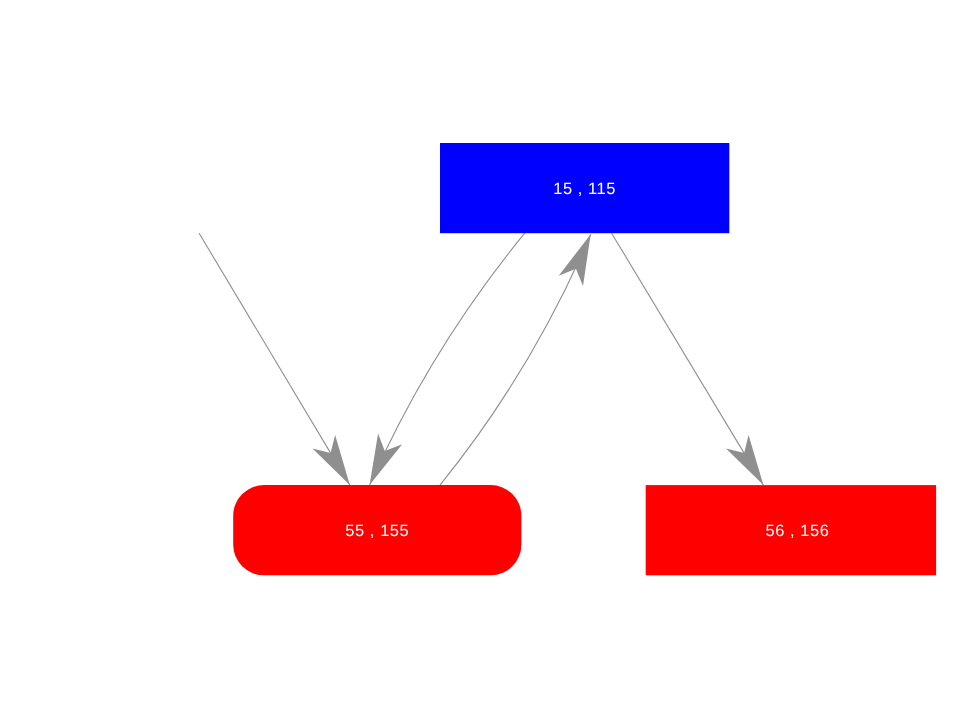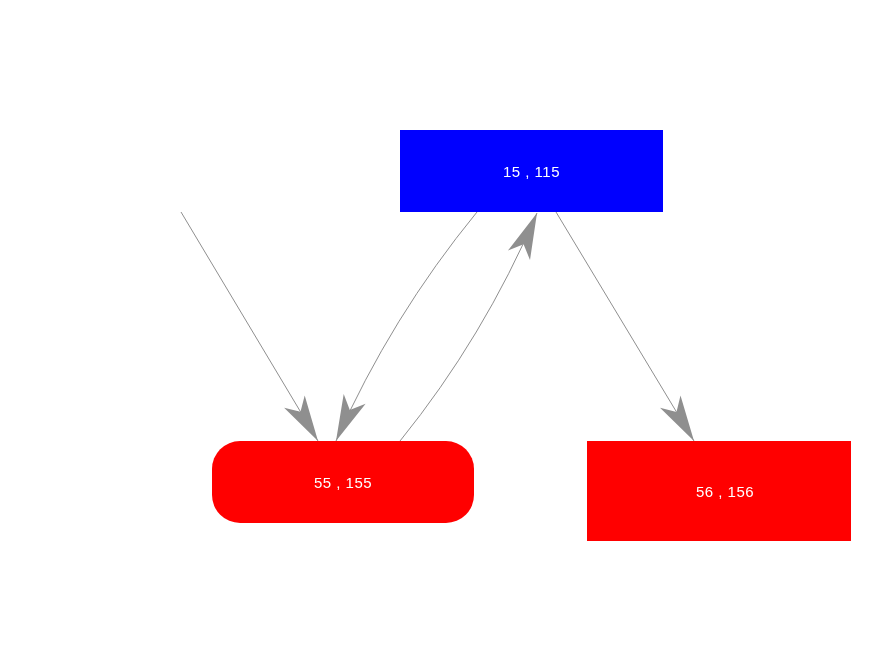--- a/index.html
+++ b/index.html
@@ -52,17 +52,17 @@
 
 
   <div class="node" style="left: 400px; top: 130px; width: 263px; height: 82px; background: rgb(0, 0, 255); color: rgb(255, 255, 255);">
     <span>15 , 115</span>
   </div>
 
   <div class="node" style="left: 212px; top: 441px; width: 262px; height: 82px; background: rgb(255, 0, 0); color: rgb(255, 255, 255); border-radius: 28px;">
     <span>55 , 155</span>
   </div>
 
-  <div class="node" style="left: 587px; top: 441px; width: 264px; height: 100px; background: rgb(255, 0, 0); color: rgb(255, 255, 255); padding-left: 12px;">
+  <div class="node" style="left: 587px; top: 441px; width: 264px; height: 82px; background: rgb(255, 0, 0); color: rgb(255, 255, 255); padding-left: 12px;">
     <span>56 , 156</span>
   </div>
 
 </div>
 
 </body></html>

